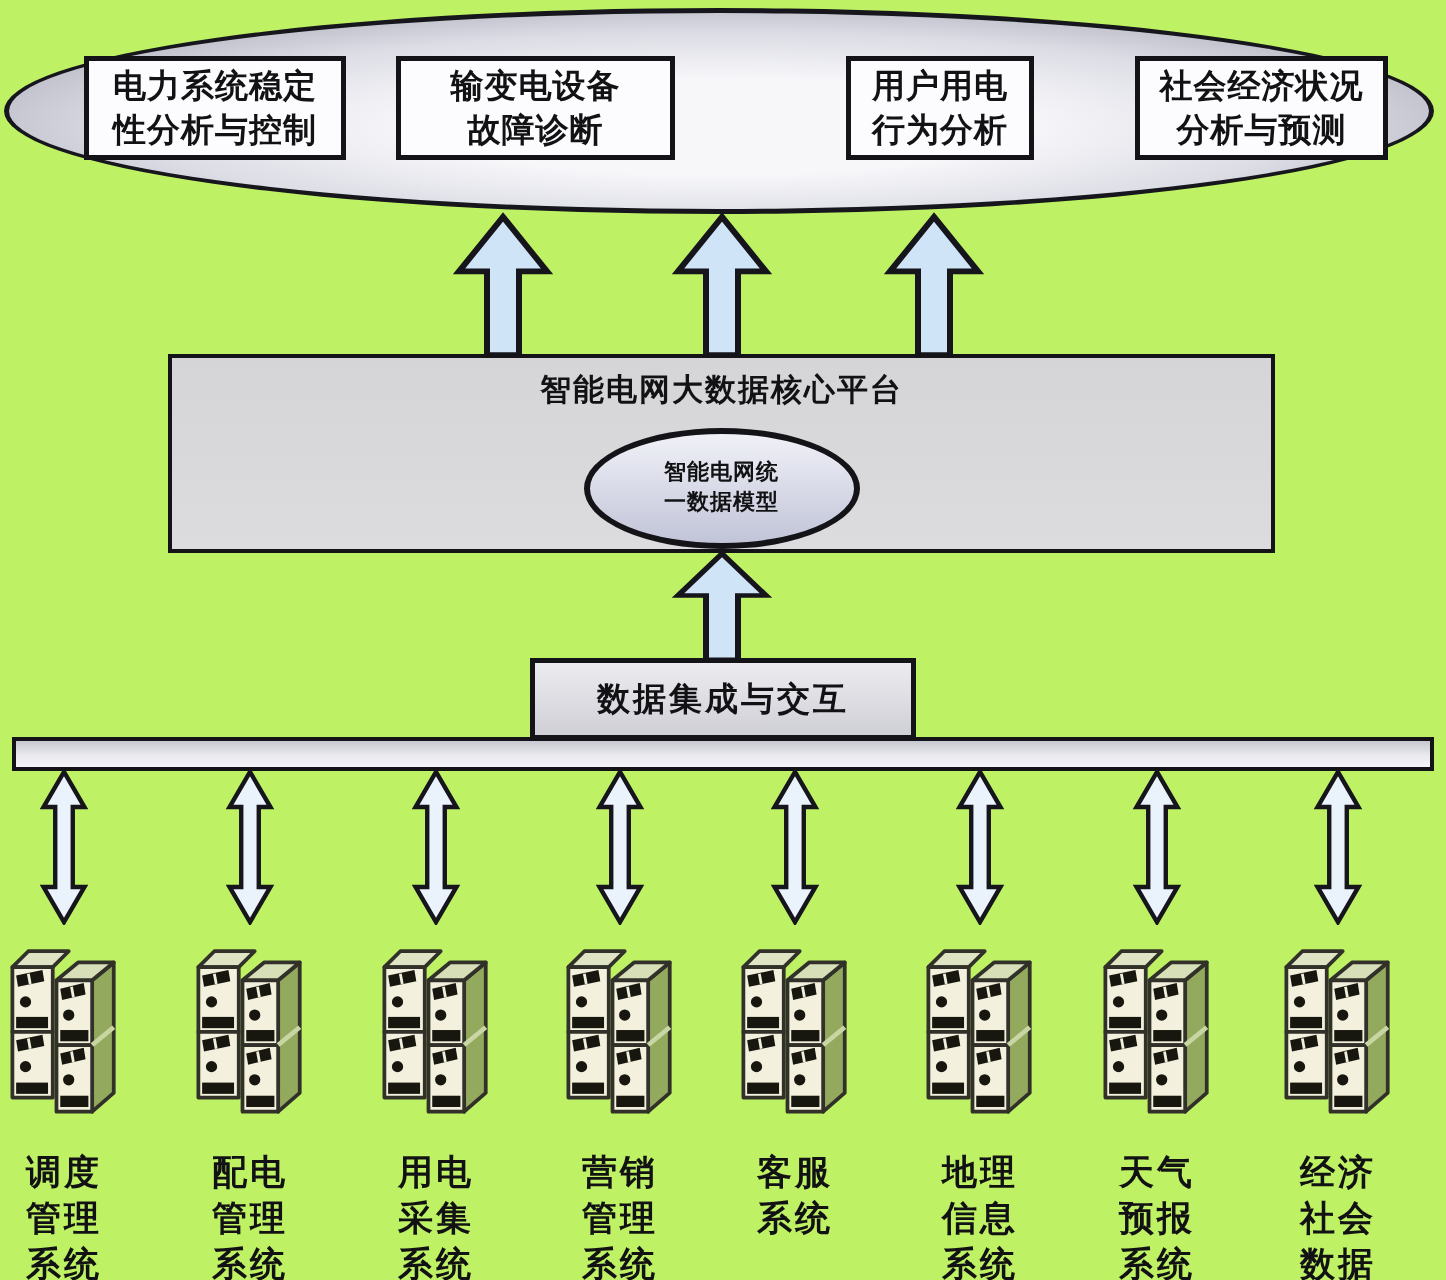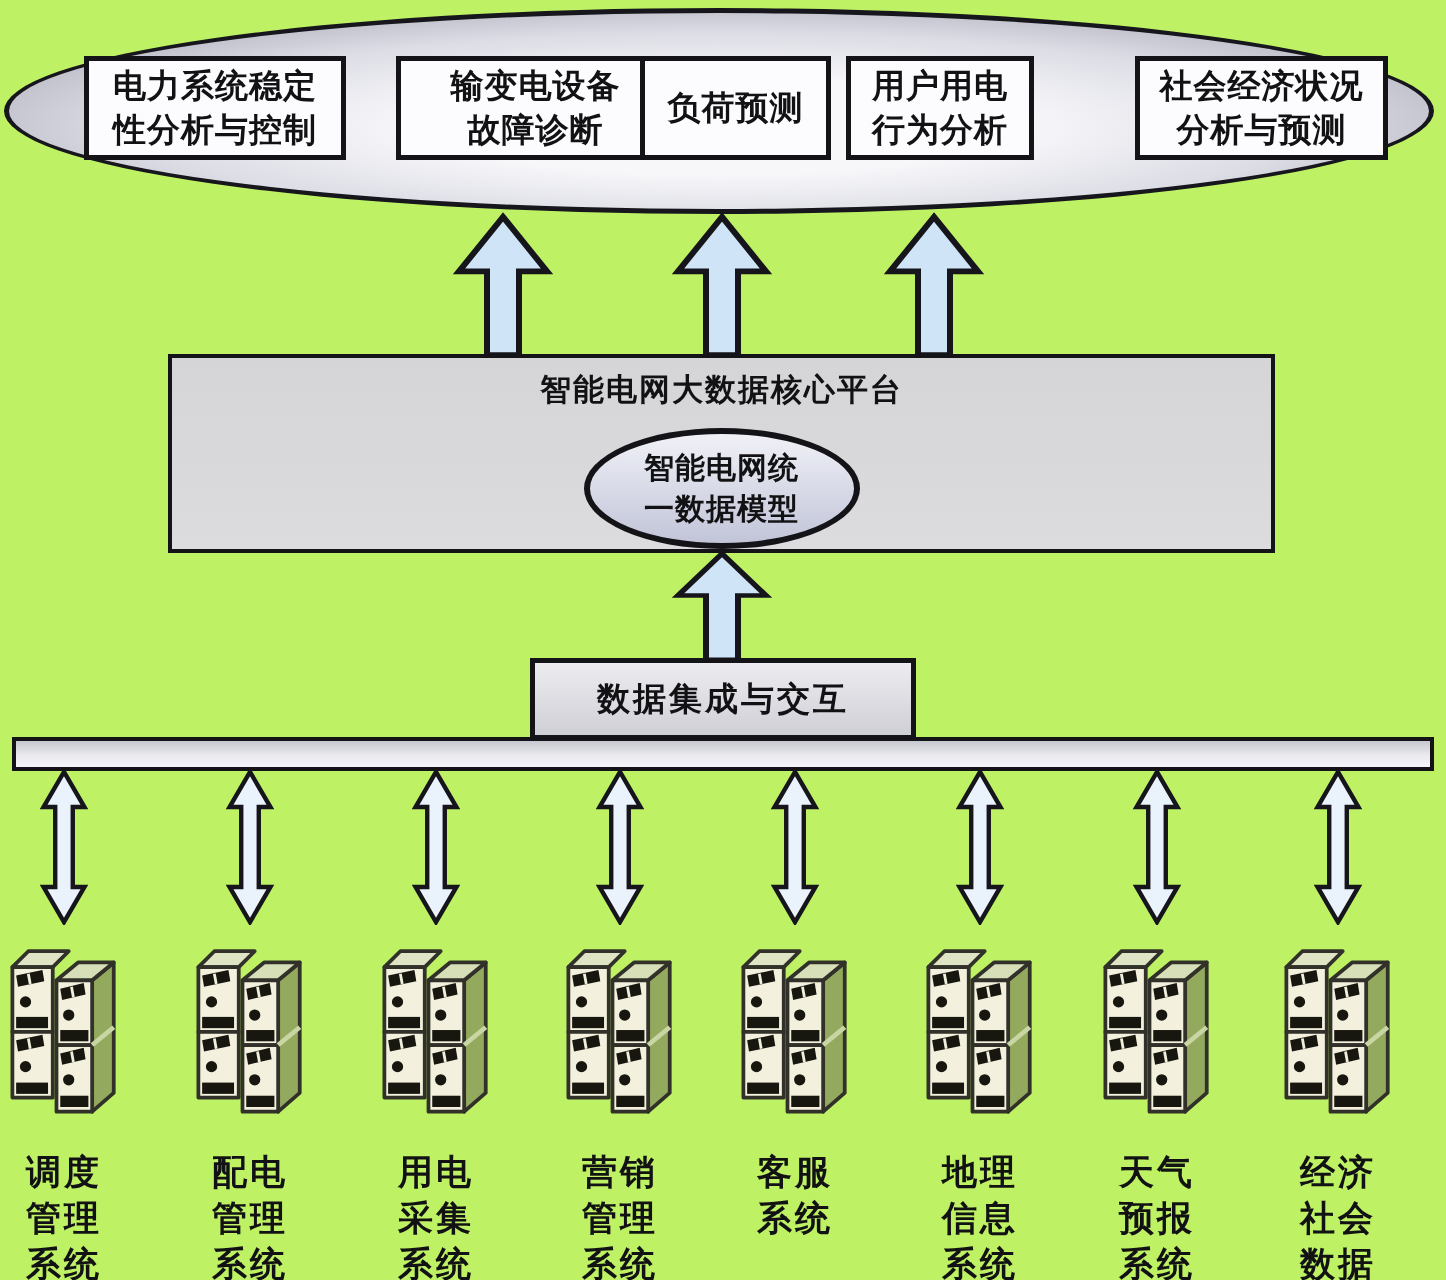--- a/index.html
+++ b/index.html
@@ -32,21 +32,21 @@
     background:linear-gradient(180deg,#d5d4d7 0%,#dcdbdd 100%);
     border:4px solid #131318;box-sizing:border-box;
     display:flex;flex-direction:column;align-items:center;
   }
   .platform-title{margin-top:11px;font-size:31px;font-weight:bold;letter-spacing:2px;}
   .model-ellipse{
     margin-top:17px;width:276px;height:122px;
     border:6px solid #131318;border-radius:50%;box-sizing:border-box;
     background:linear-gradient(180deg,#f0f1f7 0%,#d6d8e6 55%,#c2c5d8 100%);
     display:flex;align-items:center;justify-content:center;text-align:center;
-    font-size:30px;font-weight:bold;line-height:1.35;letter-spacing:1px;
+    font-size:22px;font-weight:bold;line-height:1.35;letter-spacing:1px;font-family:Liberation Mono, monospace;
   }
 
   
   .integration{
     position:absolute;left:530px;top:658px;width:386px;height:82px;
     background:linear-gradient(180deg,#ececf0 0%,#cfcfd6 100%);
     border:5px solid #131318;box-sizing:border-box;
     display:flex;align-items:center;justify-content:center;
     font-size:33px;font-weight:bold;letter-spacing:3px;
   }
@@ -110,21 +110,20 @@
         </g>
       </g>
     </defs>
   </svg>
 
   <div class="apps-ellipse"></div>
   <div class="app-box pre" style="left:84px;width:262px;">电力系统稳定
 性分析与控制</div>
   <div class="app-box pre" style="left:396px;width:279px;">输变电设备
 故障诊断</div>
-  <div class="app-box pre" style="left:640px;width:191px;">负荷预测</div>
   <div class="app-box pre" style="left:846px;width:188px;">用户用电
 行为分析</div>
   <div class="app-box pre" style="left:1092px;width:253px;margin-left:43px;">社会经济状况
 分析与预测</div>
 
   <svg class="uparrow" style="left:453px;top:212px;height:146px;" viewBox="0 0 100 150" preserveAspectRatio="none">
       <use href="#uarrow-path"></use>
     </svg>
   <svg class="uparrow" style="left:672px;top:212px;height:146px;" viewBox="0 0 100 150" preserveAspectRatio="none">
       <use href="#uarrow-path"></use>

